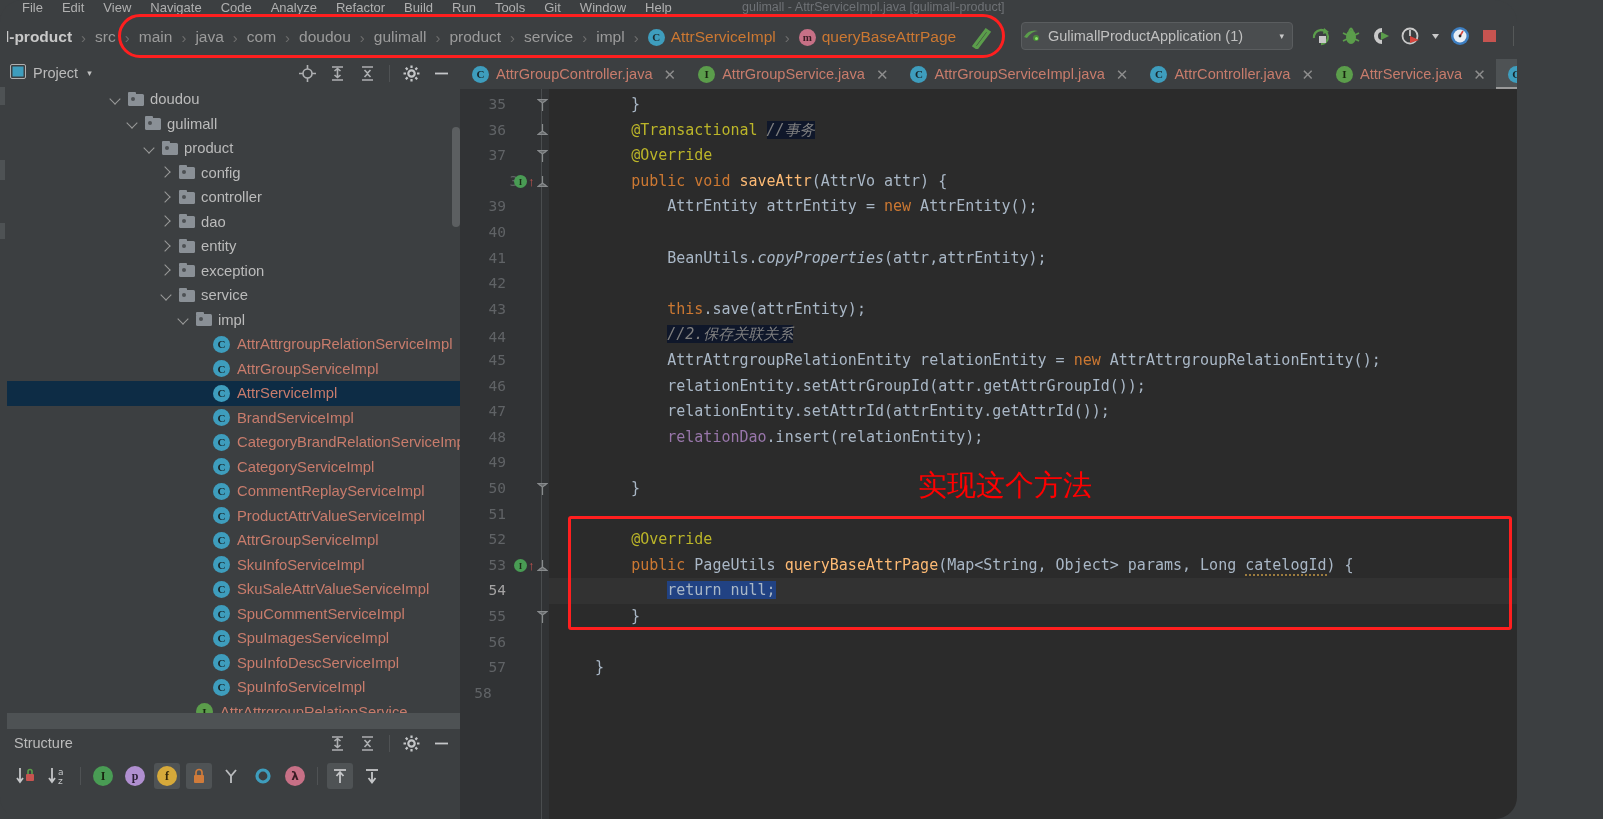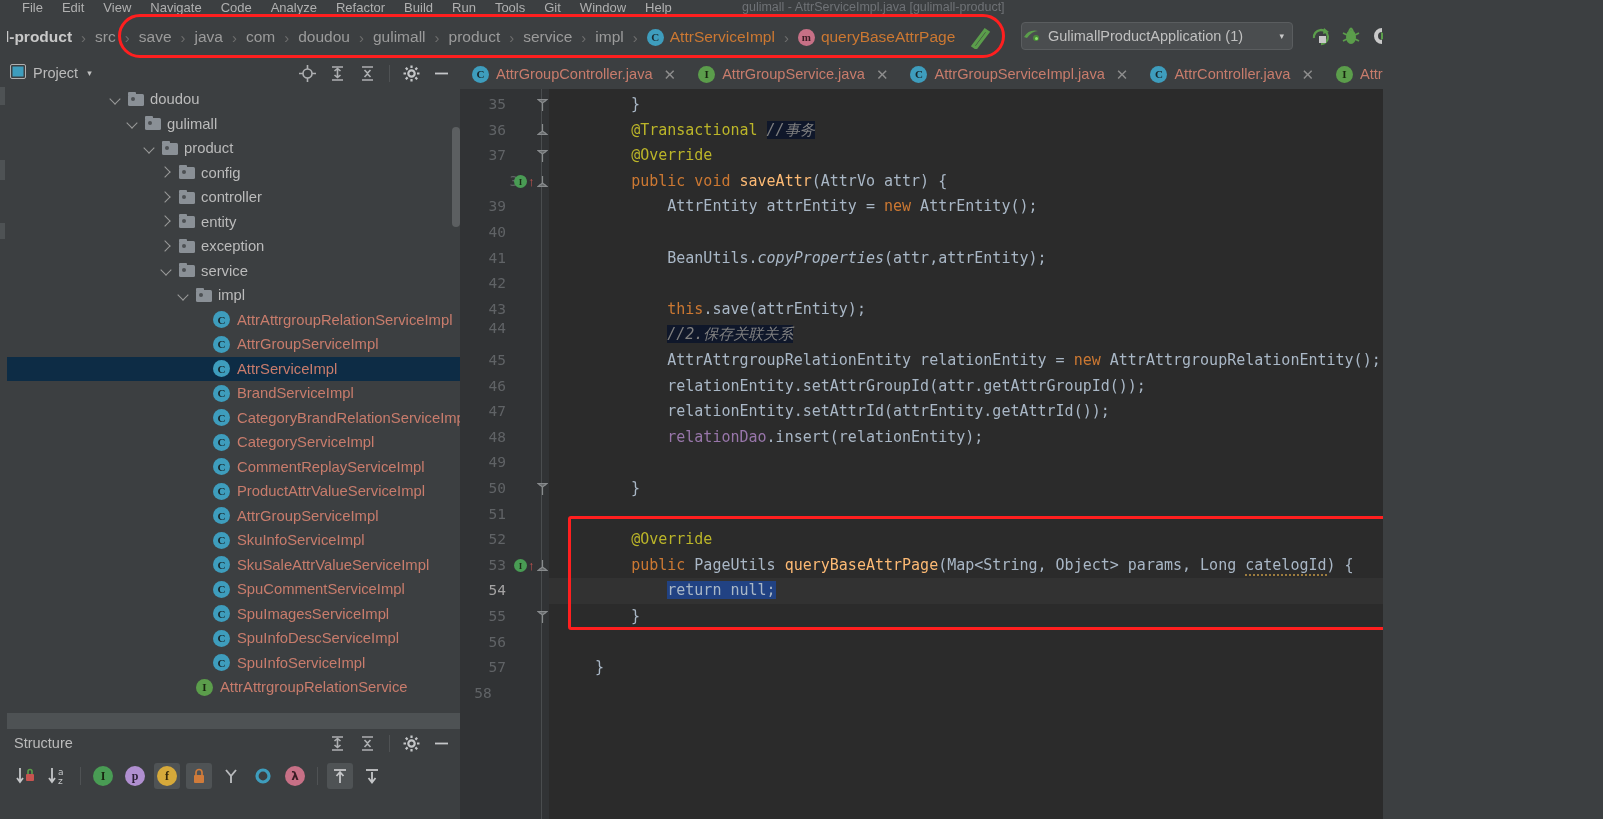--- a/index.html
+++ b/index.html
@@ -3,21 +3,21 @@
 <meta charset="utf-8">
 <style>
   * { box-sizing: border-box; margin: 0; padding: 0; }
   html, body {
     width: 1603px; height: 819px;
     background: #3c3f41;
     font-family: "Liberation Sans", sans-serif;
     overflow: hidden;
     color: #bbbbbb;
   }
-  .app { position: relative; width: 1383px; height: 819px; overflow: hidden; }
+  .app { position: relative; width: 1517px; height: 819px; overflow: hidden; border-radius: 22px; }
 
   
   .menubar {
     position: absolute; top: 0; left: 0; width: 1603px; height: 15px;
     background: #3c3f41; display: flex; align-items: flex-end;
     padding-left: 22px; overflow: hidden;
   }
   .menubar .mi {
     font-size: 13px; color: #b0b0b0; margin-right: 19px;
     white-space: nowrap; line-height: 14px;
@@ -291,21 +291,21 @@
       <span class="mi">Help</span>
     </div>
   <div class="win-title">gulimall - AttrServiceImpl.java [gulimall-product]</div>
 
   <div class="navbar">
     <div class="crumbs" id="crumbs">
         <span class="crumb module">all-product</span>
         <span class="sep">›</span>
         <span class="crumb dim">src</span>
         <span class="sep">›</span>
-        <span class="crumb dim">save</span>
+        <span class="crumb dim">main</span>
         <span class="sep">›</span>
         <span class="crumb dim">java</span>
         <span class="sep">›</span>
         <span class="crumb dim">com</span>
         <span class="sep">›</span>
         <span class="crumb dim">doudou</span>
         <span class="sep">›</span>
         <span class="crumb dim">gulimall</span>
         <span class="sep">›</span>
         <span class="crumb dim">product</span>
@@ -494,20 +494,29 @@
         <span class="tlabel">config</span>
       </div>
       <div class="trow" style="padding-left: 153px;">
         <span class="arr right"></span>
         <span class="folder">
           <span class="fb"></span>
           <span class="ft"></span>
           <span class="fd"></span>
         </span>
         <span class="tlabel">controller</span>
+      </div>
+      <div class="trow" style="padding-left: 153px;">
+        <span class="arr right"></span>
+        <span class="folder">
+          <span class="fb"></span>
+          <span class="ft"></span>
+          <span class="fd"></span>
+        </span>
+        <span class="tlabel">dao</span>
       </div>
       <div class="trow" style="padding-left: 153px;">
         <span class="arr right"></span>
         <span class="folder">
           <span class="fb"></span>
           <span class="ft"></span>
           <span class="fd"></span>
         </span>
         <span class="tlabel">entity</span>
       </div>
@@ -775,21 +784,21 @@
           <svg width="11" height="14" viewBox="0 0 11 14">
             <path d="M5.5 1 L5.5 8 L1 11.5 L10 11.5 L5.5 8" fill="none" stroke="#888b8d" stroke-width="1.2"></path>
             <path d="M2.5 10 H8.5" stroke="#888b8d" stroke-width="1.2"></path>
           </svg>
         </div>
         <div class="lnum" style="top: 105.4px;">39</div>
         <div class="lnum" style="top: 131px;">40</div>
         <div class="lnum" style="top: 156.6px;">41</div>
         <div class="lnum" style="top: 182.2px;">42</div>
         <div class="lnum" style="top: 207.8px;">43</div>
-        <div class="lnum" style="top: 227px;">44</div>
+        <div class="lnum" style="top: 236px;">44</div>
         <div class="lnum" style="top: 259px;">45</div>
         <div class="lnum" style="top: 284.6px;">46</div>
         <div class="lnum" style="top: 310.2px;">47</div>
         <div class="lnum" style="top: 335.8px;">48</div>
         <div class="lnum" style="top: 361.4px;">49</div>
         <div class="lnum" style="top: 387px;">50</div>
         <div class="fold" style="top: 387px;">
           <svg width="11" height="14" viewBox="0 0 11 14">
             <path d="M5.5 13 L5.5 5 L1 1.5 L10 1.5 L5.5 5" fill="none" stroke="#888b8d" stroke-width="1.2"></path>
             <path d="M2.5 3 H8.5" stroke="#888b8d" stroke-width="1.2"></path>
@@ -840,16 +849,17 @@
         <div class="cline" style="top: 438.2px;">&nbsp;&nbsp;&nbsp;&nbsp;<span class="ann">@Override</span></div>
         <div class="cline" style="top: 463.8px;">&nbsp;&nbsp;&nbsp;&nbsp;<span class="kw">public</span> PageUtils <span class="mthd">queryBaseAttrPage</span>(Map&lt;String, Object&gt; params, Long <span class="warnvar">catelogId</span>) {</div>
         <div class="cline cur" style="top: 489.4px;">&nbsp;&nbsp;&nbsp;&nbsp;&nbsp;&nbsp;&nbsp;&nbsp;<span class="sel">return null;</span></div>
         <div class="cline" style="top: 515px;">&nbsp;&nbsp;&nbsp;&nbsp;}</div>
         <div class="cline" style="top: 540.6px;"></div>
         <div class="cline" style="top: 566.2px;">}</div>
         <div class="cline" style="top: 591.8px;"></div>
       </div>
   </div>
 
+  <div class="annot-text">实现这个方法</div>
   <div class="redbox"></div>
   <div class="redbox-nav"></div>
 
 </div>
 
 </body></html>

